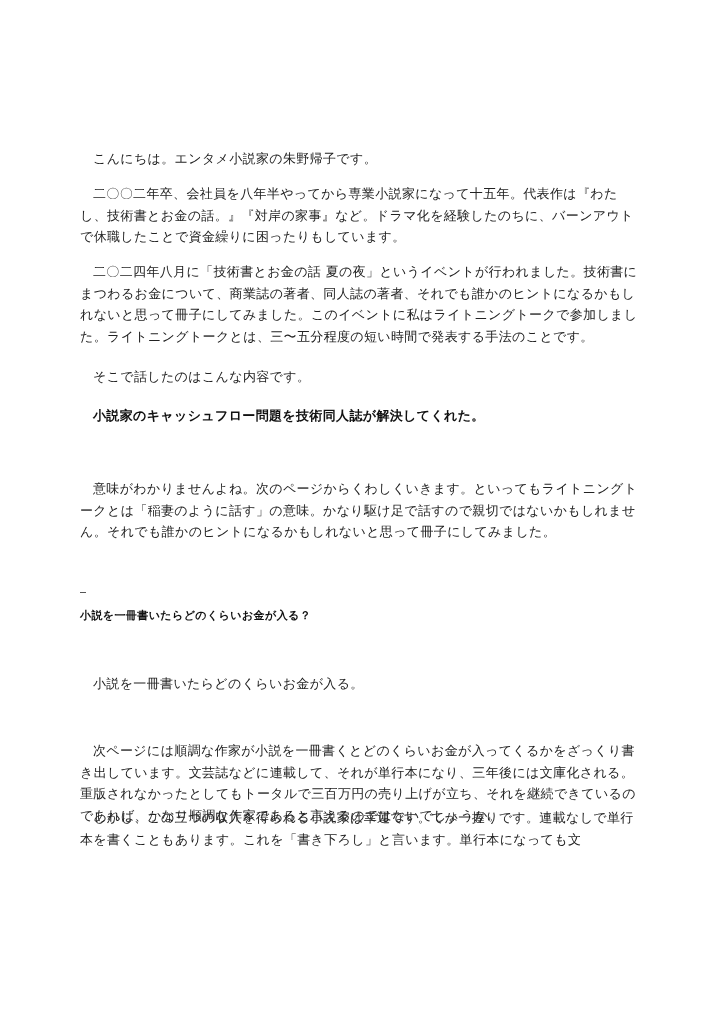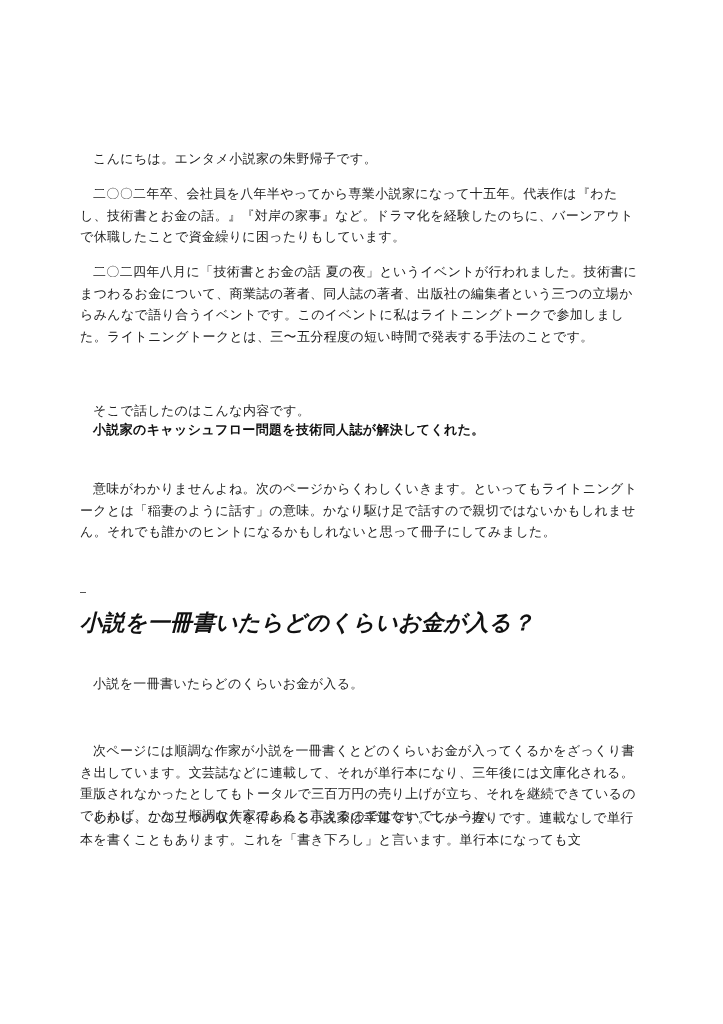--- a/index.html
+++ b/index.html
@@ -2,32 +2,32 @@
 <html><head>
   <meta charset="utf-8">
   <style>
     html, body { margin: 0; padding: 0; background: #ffffff; }
     body { width: 723px; height: 1024px; position: relative; overflow: hidden;
            font-family: "DejaVu Sans", "Liberation Sans", sans-serif; color: #222222; }
     .page { position: absolute; left: 80px; top: 0; width: 562px; }
     .p { position: absolute; left: 0; width: 562px; font-size: 13px; line-height: 21.5px;
          letter-spacing: 0.35px; text-indent: 1em; margin: 0; }
     .bold { font-weight: bold; color: #111111; }
-    .h2 { position: absolute; left: 0; font-size: 22px; font-weight: bold; color: #111; margin: 0; letter-spacing: 0.4px; font-style: italic; }
+    .h2 { position: absolute; left: 0; font-size: 11px; font-weight: bold; color: #111; margin: 0; letter-spacing: 0.4px; }
     .mark { position: absolute; left: 0; top: 592px; width: 6px; height: 1px; background: #555; }
   </style>
 </head>
 <body>
 
 <div class="page">
   <p class="p" style="top:148px">こんにちは。エンタメ小説家の朱野帰子です。</p>
   <p class="p" style="top:183px">二〇〇二年卒、会社員を八年半やってから専業小説家になって十五年。代表作は『わたし、技術書とお金の話。』『対岸の家事』など。ドラマ化を経験したのちに、バーンアウトで休職したことで資金繰りに困ったりもしています。</p>
-  <p class="p" style="top:261px">二〇二四年八月に「技術書とお金の話 夏の夜」というイベントが行われました。技術書にまつわるお金について、商業誌の著者、同人誌の著者、出版社の編集者という三つの立場からみんなで語り合うイベントです。このイベントに私はライトニングトークで参加しました。ライトニングトークとは、三〜五分程度の短い時間で発表する手法のことです。</p>
-  <p class="p" style="top:400px">そこで話したのはこんな内容です。</p>
-  <p class="p bold" style="top:419px">小説家のキャッシュフロー問題を技術同人誌が解決してくれた。</p>
+  <p class="p" style="top:261px">二〇二四年八月に「技術書とお金の話 夏の夜」というイベントが行われました。技術書にまつわるお金について、商業誌の著者、同人誌の著者、それでも誰かのヒントになるかもしれないと思って冊子にしてみました。このイベントに私はライトニングトークで参加しました。ライトニングトークとは、三〜五分程度の短い時間で発表する手法のことです。</p>
+  <p class="p" style="top:366px">そこで話したのはこんな内容です。</p>
+  <p class="p bold" style="top:405px">小説家のキャッシュフロー問題を技術同人誌が解決してくれた。</p>
   <p class="p" style="top:478px">意味がわかりませんよね。次のページからくわしくいきます。といってもライトニングトークとは「稲妻のように話す」の意味。かなり駆け足で話すので親切ではないかもしれません。それでも誰かのヒントになるかもしれないと思って冊子にしてみました。</p>
 
   <div class="mark"></div>
   <h2 class="h2" style="top:608px">小説を一冊書いたらどのくらいお金が入る？</h2>
 
   <p class="p" style="top:673px">小説を一冊書いたらどのくらいお金が入る。</p>
   <p class="p" style="top:740px">次ページには順調な作家が小説を一冊書くとどのくらいお金が入ってくるかをざっくり書き出しています。文芸誌などに連載して、それが単行本になり、三年後には文庫化される。重版されなかったとしてもトータルで三百万円の売り上げが立ち、それを継続できているのであれば、かなり順調な作家であると言えるのではないでしょうか。</p>
   <p class="p" style="top:807px">しかし、この三つの収入を得られる小説家は幸運です。てか一握りです。連載なしで単行本を書くこともあります。これを「書き下ろし」と言います。単行本になっても文</p>
 </div>
 

